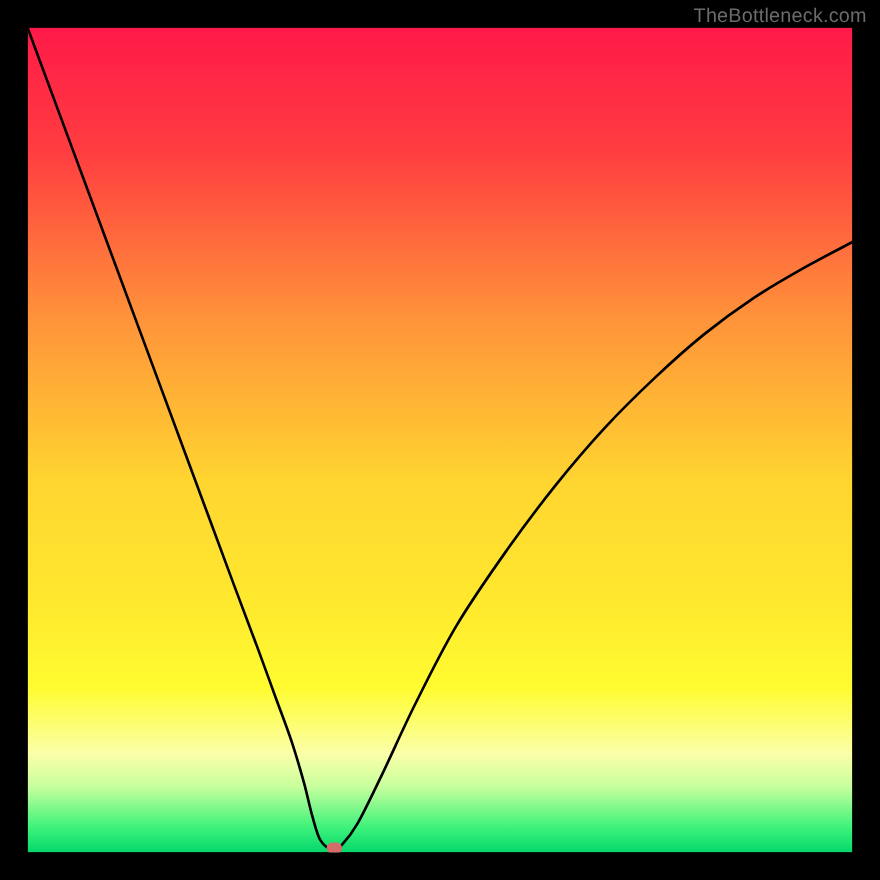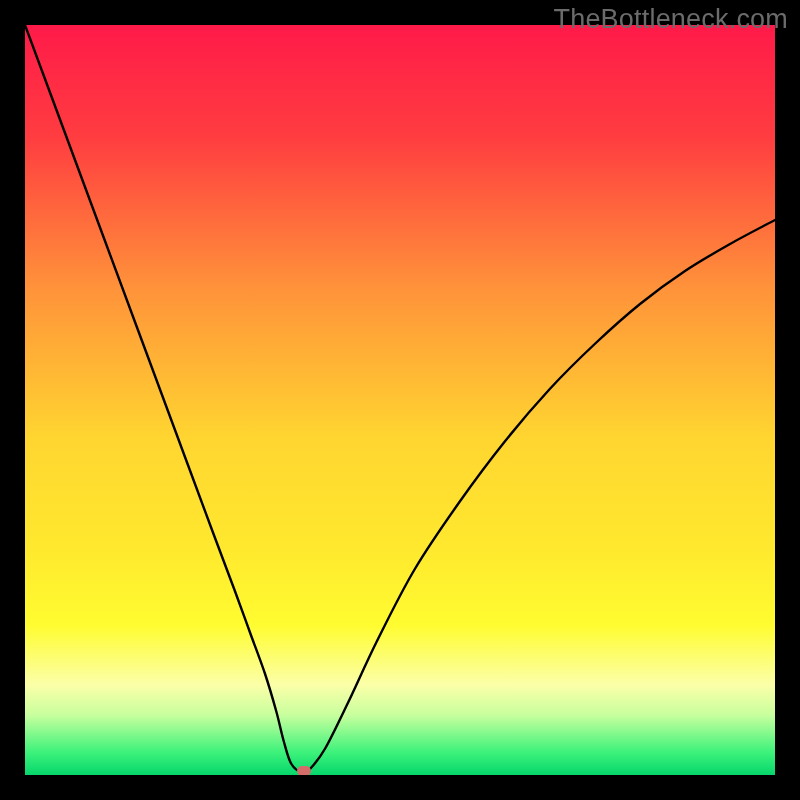--- a/index.html
+++ b/index.html
@@ -22,21 +22,21 @@
     left: 25px;
     top: 25px;
     width: 750px;
     height: 750px;
     overflow: hidden;
   }
   .watermark {
     position: absolute;
     top: 4px;
     right: 12px;
-    font-size: 27px;
+    font-size: 18px;
     font-weight: 500;
     color: #6b6b6b;
     font-family: Arial, Helvetica, sans-serif;
     letter-spacing: 0.2px;
   }
   .marker {
     position: absolute;
     width: 14px;
     height: 10px;
     border-radius: 5px;

